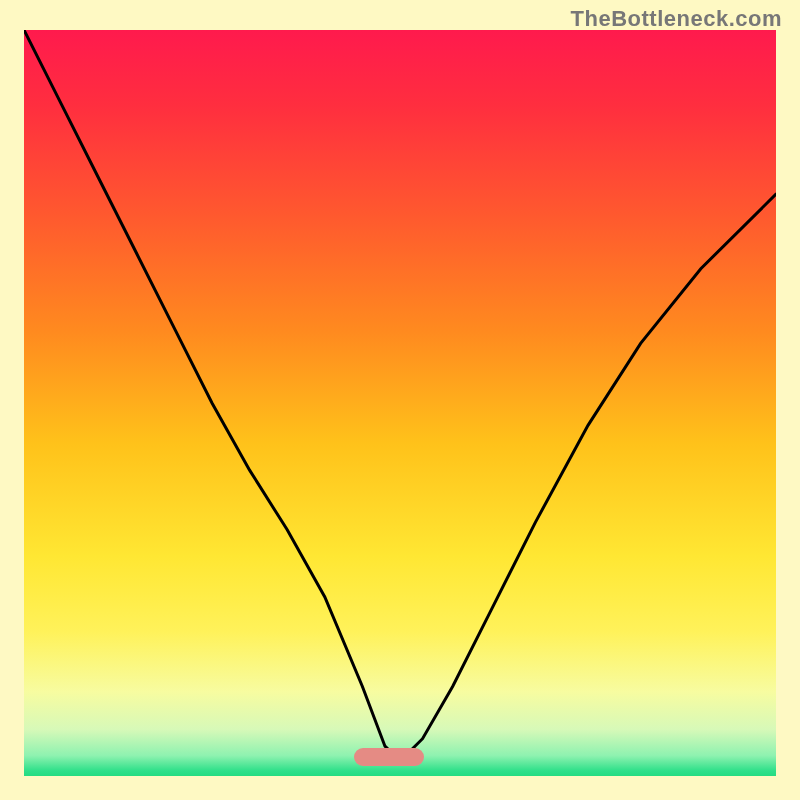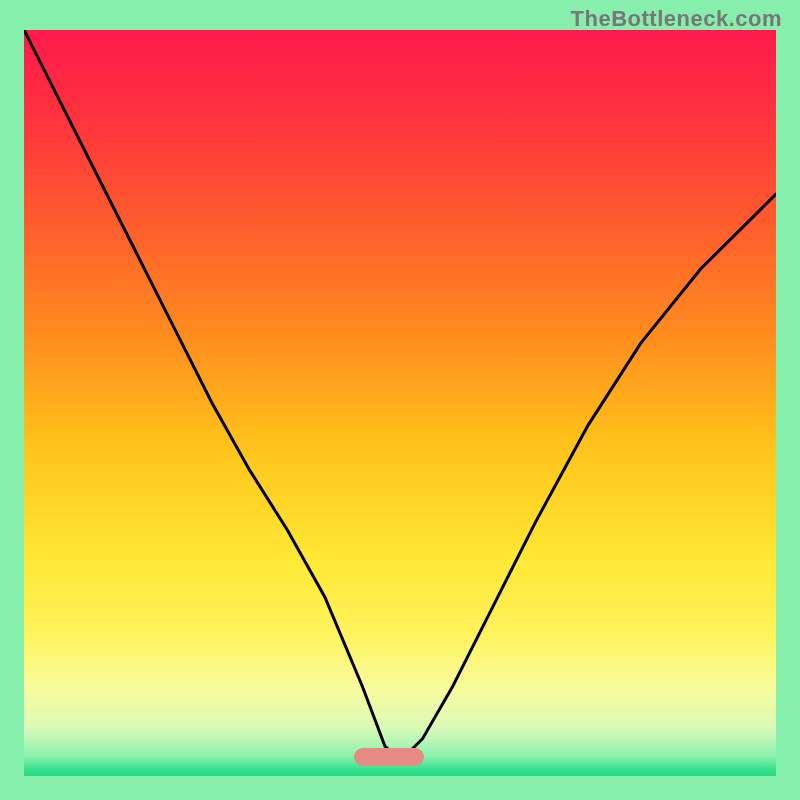--- a/index.html
+++ b/index.html
@@ -8,21 +8,21 @@
     width: 800px;
     height: 800px;
     background: #000;
     overflow: hidden;
     font-family: Arial, Helvetica, sans-serif;
   }
   .frame {
     position: relative;
     width: 800px;
     height: 800px;
-    background: #86efac;
+    background: #fef9c3;
   }
   .watermark {
     position: absolute;
     top: 6px;
     right: 18px;
     color: #777;
     font-size: 22px;
     font-weight: 600;
     letter-spacing: 0.5px;
     z-index: 10;

